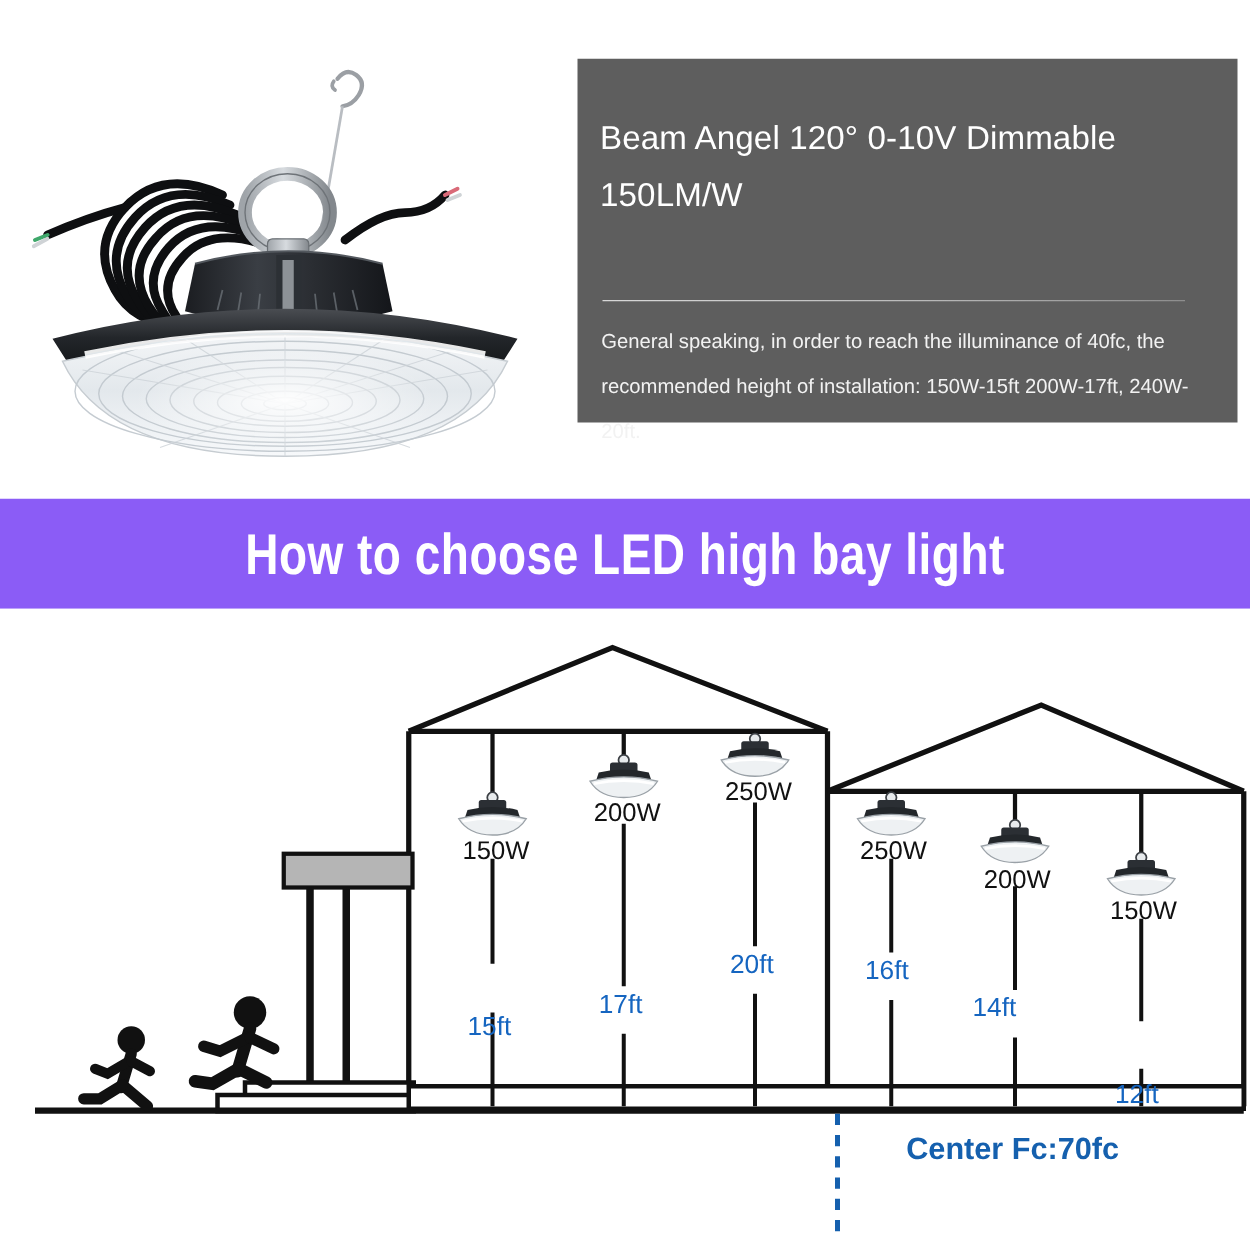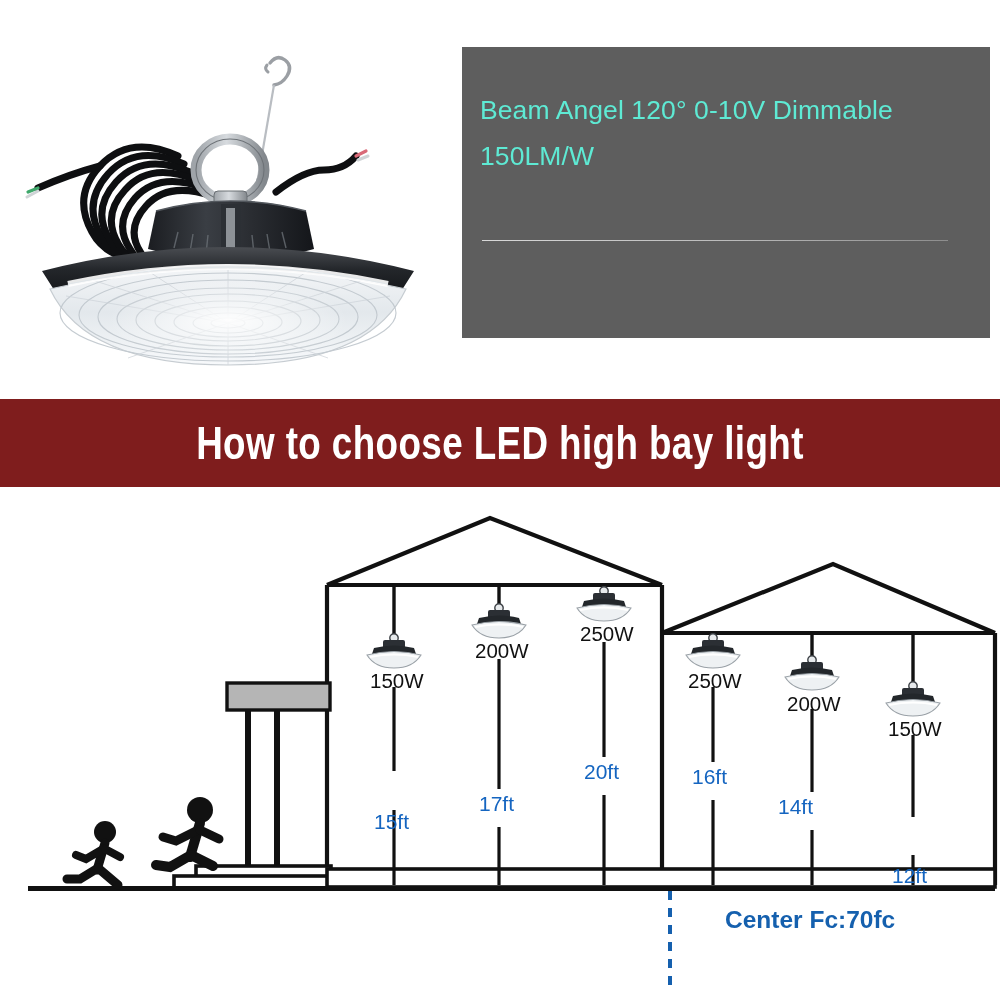--- a/index.html
+++ b/index.html
@@ -8,30 +8,30 @@
 
   
   #top-section{position:absolute;left:0;top:0;width:1000px;height:395px;background:#fff;}
 
   #product-photo{position:absolute;left:8px;top:28px;width:440px;height:345px;}
 
   
   #spec-panel{position:absolute;left:462px;top:47px;width:528px;height:291px;
               background:#5e5e5e;}
   #spec-title{position:absolute;left:18px;top:40px;width:492px;
-              color:#5eead4;font-size:26.5px;line-height:46px;font-weight:400;
+              color:#ffffff;font-size:26.5px;line-height:46px;font-weight:400;
               letter-spacing:.1px;}
   #spec-rule{position:absolute;left:20px;top:193px;width:466px;height:1px;
              background:linear-gradient(to right,#d8d8d8,#b9b9b9 55%,#8d8d8d);}
   #spec-body{position:absolute;left:19px;top:208px;width:496px;
              color:#f2f2f2;font-size:16.2px;line-height:36px;font-weight:400;}
 
   
   #banner{position:absolute;left:0;top:399px;width:1000px;height:88px;
-          background:#7f1d1d;}
+          background:#8b5cf6;}
   #banner-title{position:absolute;left:0;top:0;width:1000px;height:88px;
                 display:flex;align-items:center;justify-content:center;
                 color:#fff;font-size:46px;font-weight:700;
                 font-family:"Liberation Sans Narrow","Liberation Sans",sans-serif;
                 transform:scaleX(.80);transform-origin:center center;
                 white-space:nowrap;letter-spacing:.5px;}
 
   
   #diagram{position:absolute;left:0;top:487px;width:1000px;height:513px;background:#fff;}
   #diagram svg{display:block;}
@@ -164,20 +164,21 @@
         <path d="M60 256 q160 -34 320 0" fill="none" stroke="#ffffff" stroke-width="6" opacity=".9"></path>
         <path d="M60 256 q160 -34 320 0" fill="none" stroke="#dfe5ea" stroke-width="1" opacity=".9"></path>
         <ellipse cx="220" cy="292" rx="120" ry="40" fill="url(#glowG)"></ellipse>
       </g>
     </svg>
   </div>
 
   <div id="spec-panel">
     <div id="spec-title">Beam Angel 120°  0-10V Dimmable 150LM/W</div>
     <div id="spec-rule"></div>
+    <div id="spec-body">General speaking, in order to reach the illuminance of 40fc, the recommended height of installation: 150W-15ft 200W-17ft, 240W-20ft.</div>
   </div>
 </div>
 
 <div id="banner">
   <div id="banner-title">How to choose LED high bay light</div>
 </div>
 
 <div id="diagram">
   <svg width="1000" height="513" viewBox="0 0 1000 513">
     <g stroke="#111" fill="none" stroke-width="4.2" stroke-linejoin="miter">

